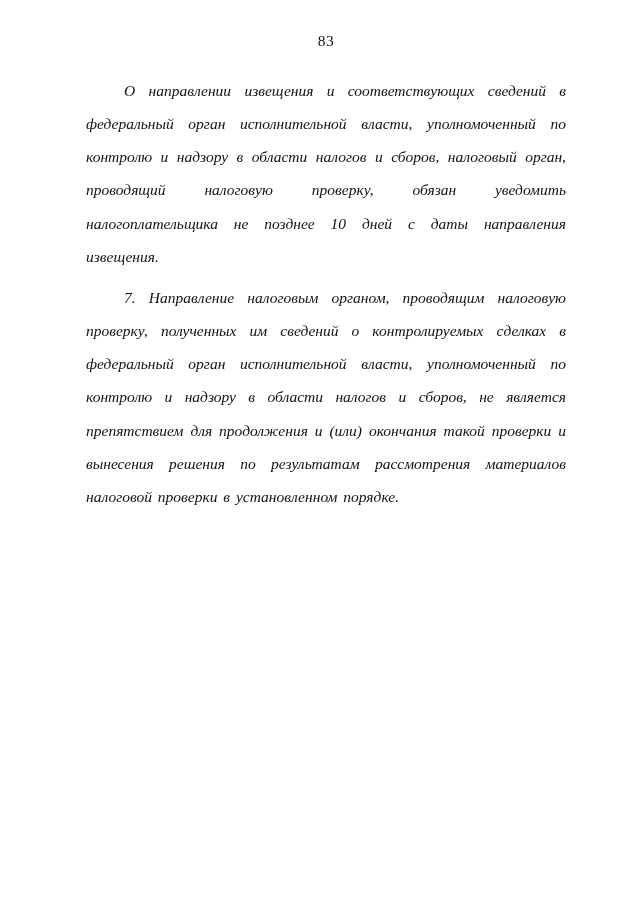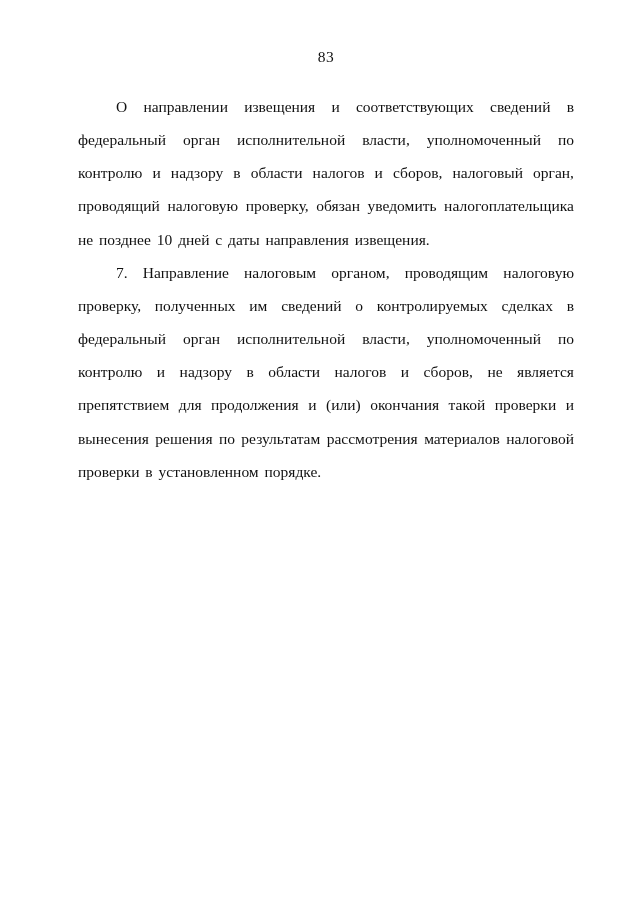--- a/index.html
+++ b/index.html
@@ -15,30 +15,31 @@
     background: #ffffff;
     color: #111111;
     font-family: "Liberation Serif", "DejaVu Serif", serif;
     font-size: 15.5px;
     padding: 32px 66px 0 78px;
     overflow: hidden;
   }
   .page-number {
     text-align: center;
     font-size: 15.5px;
-    margin: 16px 0 24px 0;
+    margin: 0 0 24px 0;
     letter-spacing: 0.5px;
   }
   .body-text p {
-    margin: 0;
+    margin: 8px;
     text-align: justify;
     text-align-last: left;
     text-indent: 38px;
     line-height: 2.14;
     word-spacing: 2px;
+    font-style: italic;
   }
 </style>
 </head>
 <body>
 
 <div class="page">
   <div class="page-number">83</div>
 
   <div class="body-text">
     <p>О направлении извещения и соответствующих сведений в федеральный орган исполнительной власти, уполномоченный по контролю и надзору в области налогов и сборов, налоговый орган, проводящий налоговую проверку, обязан уведомить налогоплательщика не позднее 10 дней с даты направления извещения.</p>

